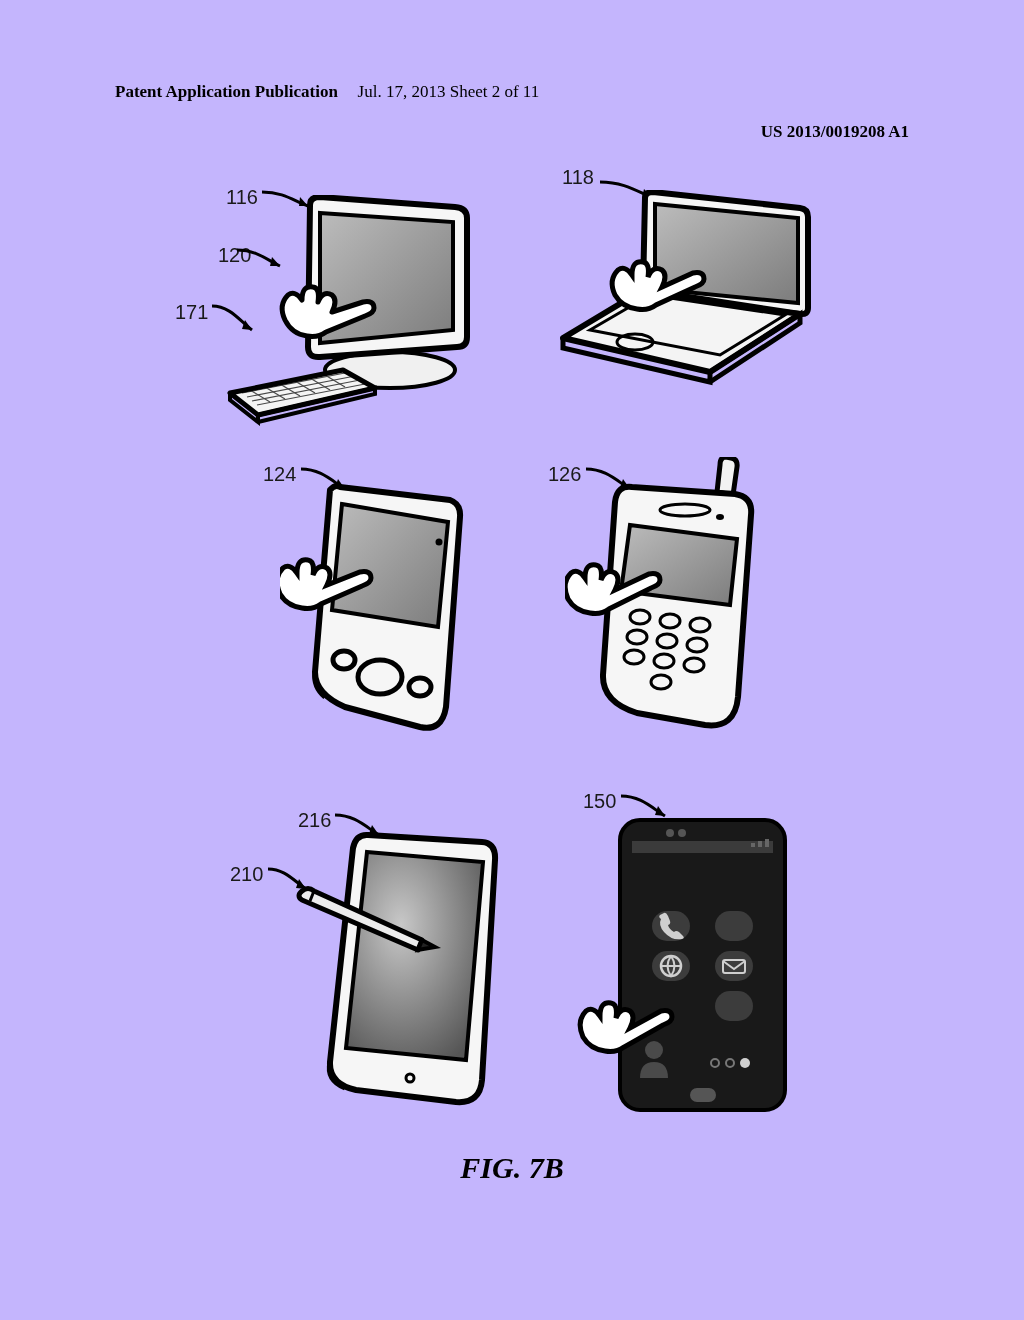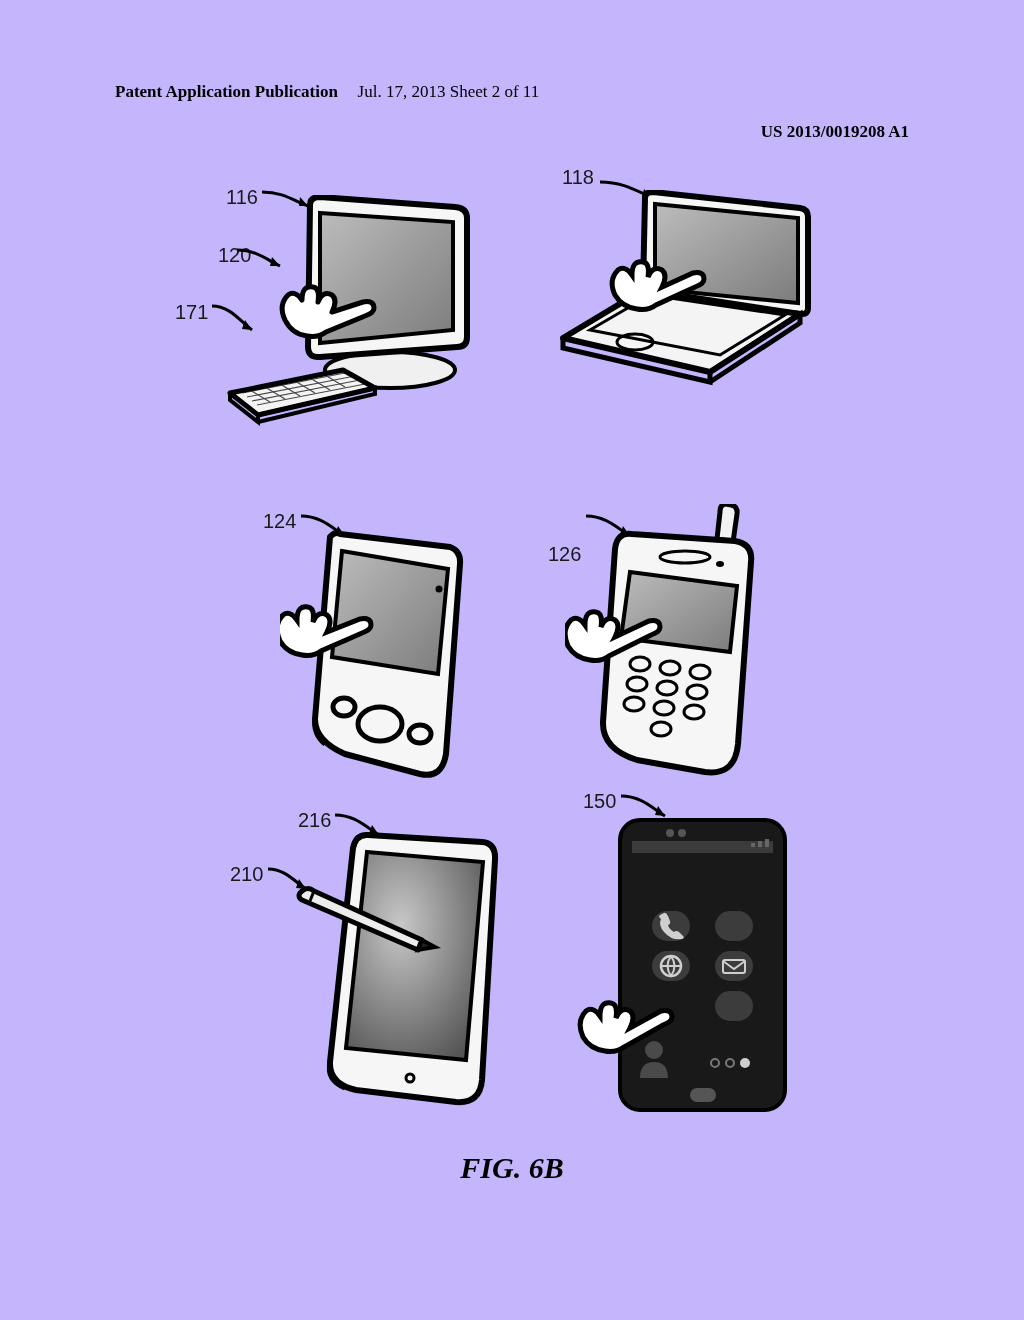--- a/index.html
+++ b/index.html
@@ -47,21 +47,21 @@
     font-size: 20px;
     color: #1a1a1a;
     white-space: nowrap;
   }
   .leader-svg { position:absolute; }
   
   .row { position: absolute; width: 1024px; height: 300px; }
   .cell { position:absolute; }
   
   #row1 { top: 160px; padding-left: 24px; }
-  #row2 { top: 494px; }
+  #row2 { top: 447px; }
   #row3 { top: 790px; }
 </style>
 </head>
 <body>
 
 <div class="page">
 
   <div class="header">
     <span class="hdr-left">Patent Application Publication</span>
     <span class="hdr-mid">Jul. 17, 2013  Sheet 2 of 11</span>
@@ -175,21 +175,21 @@
         <ellipse cx="100" cy="195" rx="22" ry="17"></ellipse>
         <ellipse cx="64" cy="178" rx="11" ry="9"></ellipse>
         <ellipse cx="140" cy="205" rx="11" ry="9"></ellipse>
       </g>
 
       <g transform="translate(-5,40)">
         <path d="M5 72 Q-2 56 8 46 Q15 41 22 51 Q22 36 33 38 Q40 39 38 53 Q43 41 52 46 Q58 51 52 63 L85 50 Q96 48 96 56 Q96 61 87 64 L46 82 Q38 88 27 86 Q12 84 5 72 Z" fill="#fff" stroke="#000" stroke-width="5"></path>
       </g>
     </svg>
 
-    <div class="label" style="left:548px; top:16px;margin-top:33px;">126</div>
+    <div class="label" style="left:548px; top:16px;">126</div>
     <svg class="leader-svg" style="left:584px; top:20px;" width="58" height="26">
       <path d="M2 2 C 22 2 33 14 46 22" stroke="#000" stroke-width="3" fill="none"></path>
       <path d="M46 22 L39 12 L36 21 Z" fill="#000"></path>
     </svg>
 
     <svg class="cell" style="left:565px; top:10px;" width="195" height="275" viewBox="0 0 195 275">
       <defs>
         <linearGradient id="scr4" x1="0" y1="0" x2="1" y2="1">
           <stop offset="0%" stop-color="#bcbcbc"></stop>
             <stop offset="100%" stop-color="#7c7c7c"></stop>
@@ -310,14 +310,14 @@
       </g>
 
       <rect x="120" y="273" width="26" height="14" rx="7" fill="#555"></rect>
 
       <g transform="translate(8,150)">
         <path d="M5 72 Q-2 56 8 46 Q15 41 22 51 Q22 36 33 38 Q40 39 38 53 Q43 41 52 46 Q58 51 52 63 L83 46 Q94 44 94 52 Q94 57 85 60 L46 82 Q38 88 27 86 Q12 84 5 72 Z" fill="#fff" stroke="#000" stroke-width="5"></path>
       </g>
     </svg>
   </div>
 
-  <div class="fig-caption">FIG. 6B</div>
+  <div class="fig-caption">FIG. 7B</div>
 </div>
 
 </body></html>

